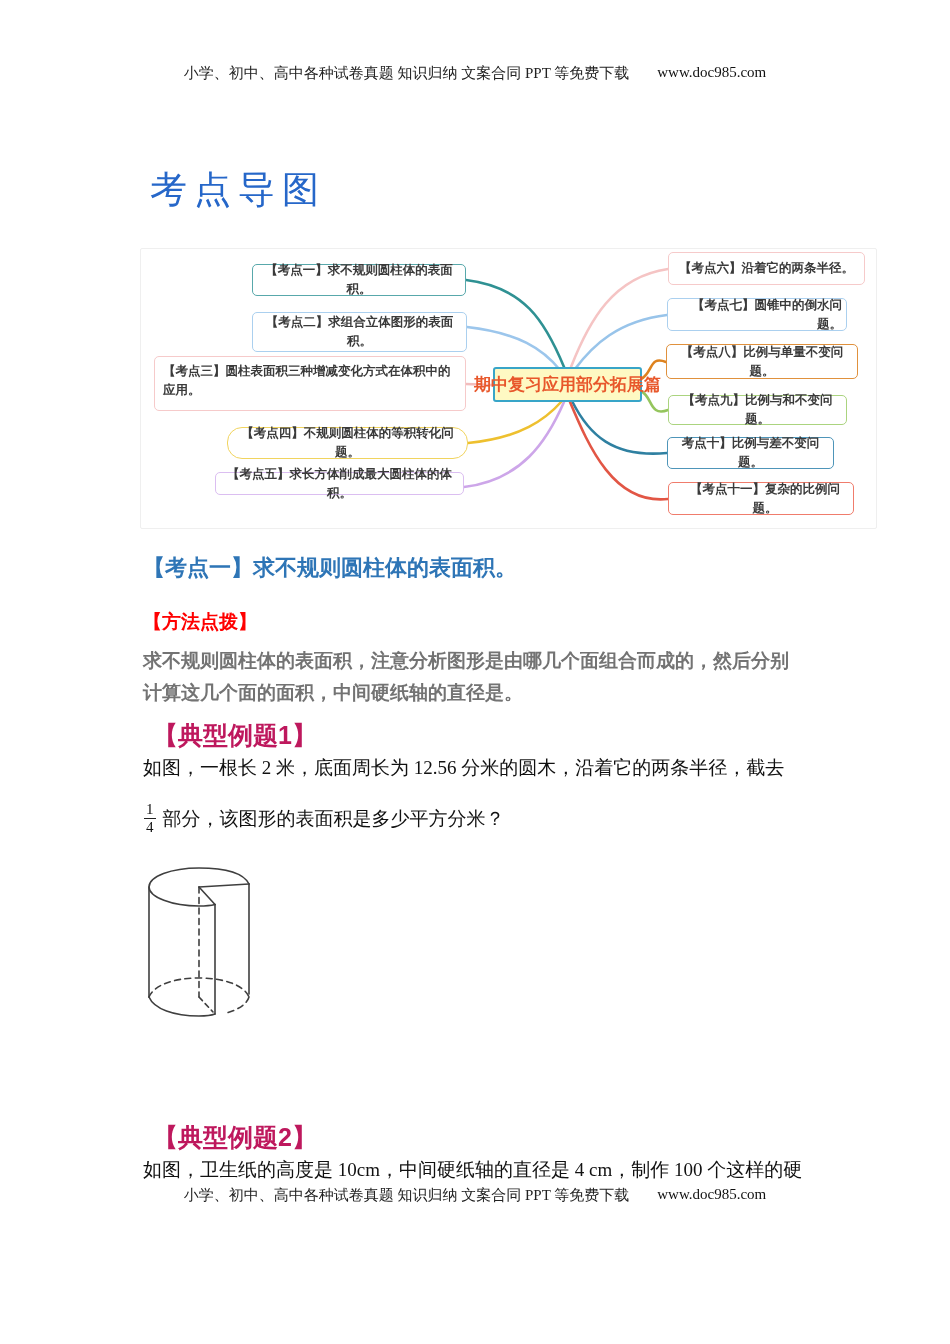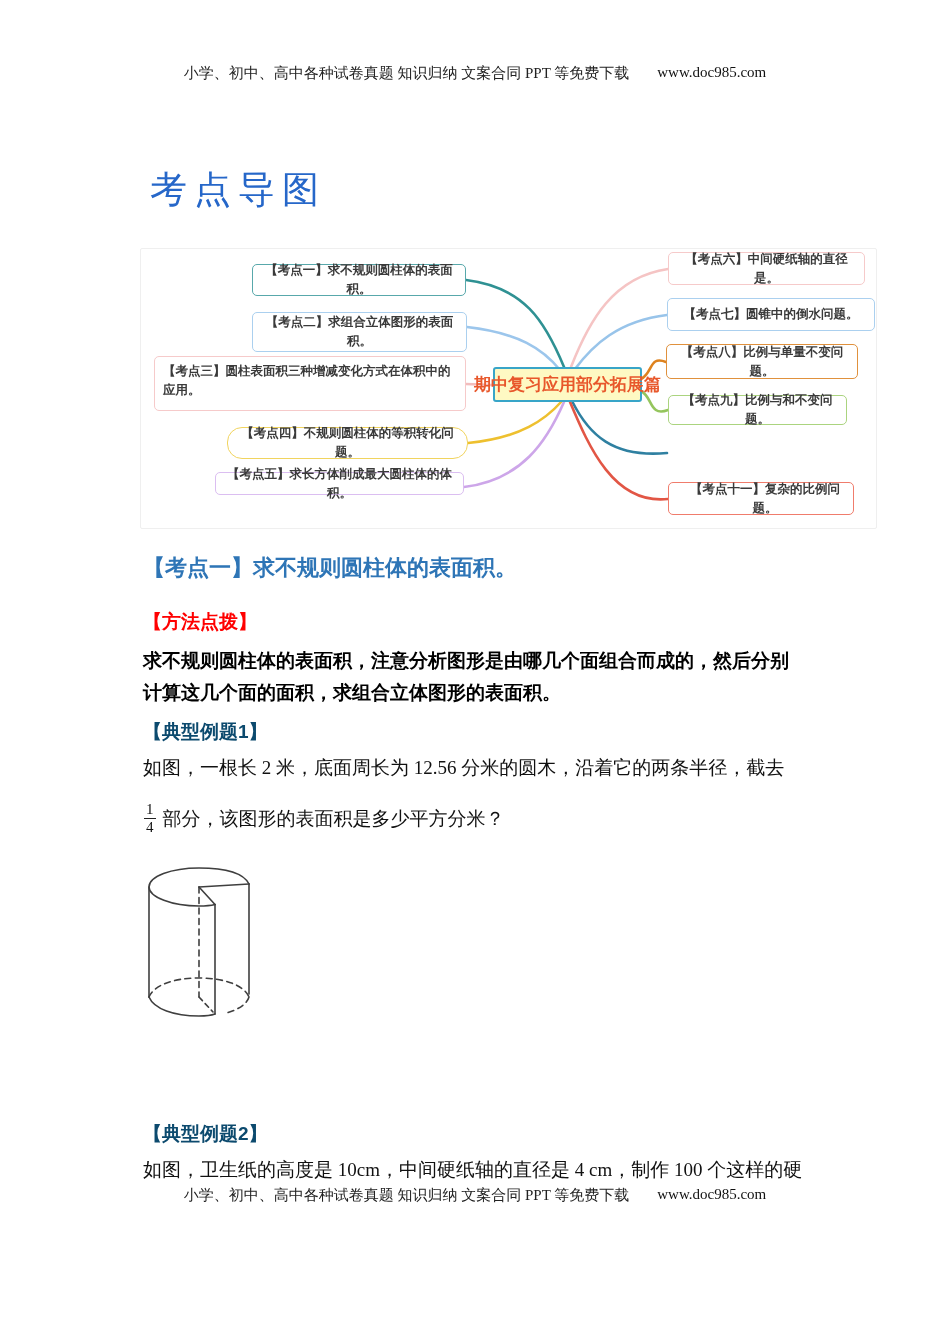--- a/index.html
+++ b/index.html
@@ -37,23 +37,23 @@
     position:absolute;display:flex;align-items:center;justify-content:center;
     background:#fef9c3;border:2.5px solid #38a5c8;border-radius:3px;
     font-family:"Liberation Sans", sans-serif;font-weight:bold;
     font-size:17px;color:#e8572b;white-space:nowrap;box-sizing:border-box;
   }
   
   .h-blue{left:143px;font-size:22px;font-weight:bold;color:#2e75b6;
     font-family:"Liberation Sans", sans-serif;}
   .h-red{left:143px;font-size:19px;font-weight:bold;color:#ff0000;
     font-family:"Liberation Sans", sans-serif;}
-  .red-par{left:143px;font-size:19px;font-weight:bold;color:#000000;
+  .red-par{left:143px;font-size:19px;font-weight:bold;color:#737373;
     font-family:"Liberation Sans", sans-serif;line-height:32px;}
-  .h-black{left:143px;font-size:19px;font-weight:bold;color:#0c4a6e;
+  .h-black{left:153px;font-size:25px;font-weight:bold;color:#be185d;
     font-family:"Liberation Sans", sans-serif;}
   .body-text{left:143px;font-size:19px;color:#111;
     font-family:"Liberation Serif", serif;}
   .frac-row{left:144px;display:flex;align-items:center;gap:7px;}
   .fraction{display:inline-flex;flex-direction:column;align-items:center;
     font-family:"Liberation Serif", serif;font-size:15px;line-height:1.15;color:#111;}
   .fraction .den{border-top:1.4px solid #222;padding:0 2px;}
   .cyl{left:146px;top:857px;}
 </style>
 </head>
@@ -82,35 +82,36 @@
       <path d="M527,250 C473,256 448,198 429,153" stroke="#e25645"></path>
     </g>
   </svg>
 
   <div class="mm-box" style="left: 111px; top: 15px; width: 214px; height: 32px; border-color: rgb(88, 168, 171);">【考点一】求不规则圆柱体的表面积。</div>
   <div class="mm-box" style="left: 111px; top: 63px; width: 215px; height: 40px; border-color: rgb(171, 208, 239);">【考点二】求组合立体图形的表面积。</div>
   <div class="mm-box wrap2" style="left: 13px; top: 107px; width: 312px; height: 55px; border-color: rgb(246, 202, 202);">【考点三】圆柱表面积三种增减变化方式在体积中的应用。</div>
   <div class="mm-box" style="left: 86px; top: 178px; width: 241px; height: 32px; border-color: rgb(241, 212, 95); border-radius: 15px;">【考点四】不规则圆柱体的等积转化问题。</div>
   <div class="mm-box" style="left: 74px; top: 223px; width: 249px; height: 23px; border-color: rgb(219, 190, 241);">【考点五】求长方体削成最大圆柱体的体积。</div>
 
-  <div class="mm-box" style="left: 527px; top: 3px; width: 197px; height: 33px; border-color: rgb(246, 202, 202);">【考点六】中间硬纸轴的直径是。</div>
-  <div class="mm-box" style="left: 526px; top: 49px; width: 208px; height: 33px; border-color: rgb(171, 208, 239);">【考点七】圆锥中的倒水问题。</div>
+  <div class="mm-box" style="left: 527px; top: 3px; width: 197px; height: 33px; border-color: rgb(246, 202, 202);">【考点六】沿着它的两条半径。</div>
+  <div class="mm-box" style="left: 526px; top: 49px; width: 180px; height: 33px; border-color: rgb(171, 208, 239); text-align: right;">【考点七】圆锥中的倒水问题。</div>
   <div class="mm-box" style="left: 525px; top: 95px; width: 192px; height: 35px; border-color: rgb(224, 145, 61);">【考点八】比例与单量不变问题。</div>
   <div class="mm-box" style="left: 527px; top: 146px; width: 179px; height: 30px; border-color: rgb(171, 212, 127);">【考点九】比例与和不变问题。</div>
+  <div class="mm-box" style="left: 526px; top: 188px; width: 167px; height: 32px; border-color: rgb(78, 149, 185);">考点十】比例与差不变问题。</div>
   <div class="mm-box" style="left: 527px; top: 233px; width: 186px; height: 33px; border-color: rgb(240, 124, 108); padding-left: 12px;">【考点十一】复杂的比例问题。</div>
 
   <div class="mm-center" style="left: 352px; top: 118px; width: 149px; height: 35px; border-color: rgb(56, 165, 200); color: rgb(232, 87, 43);">期中复习应用部分拓展篇</div>
 </div>
 
 <div class="abs h-blue" style="top:553px;">【考点一】求不规则圆柱体的表面积。</div>
 
 <div class="abs h-red" style="top:609px;">【方法点拨】</div>
 <div class="abs red-par" style="top:645px;">
   <div>求不规则圆柱体的表面积，注意分析图形是由哪几个面组合而成的，然后分别</div>
-  <div>计算这几个面的面积，求组合立体图形的表面积。</div>
+  <div>计算这几个面的面积，中间硬纸轴的直径是。</div>
 </div>
 
 <div class="abs h-black" style="top:719px;">【典型例题1】</div>
 <div class="abs body-text" style="top:755px;">如图，一根长 2 米，底面周长为 12.56 分米的圆木，沿着它的两条半径，截去</div>
 
 <div class="abs frac-row" style="top:801px;">
   <span class="fraction">
     <span class="num">1</span>
     <span class="den">4</span>
   </span>

